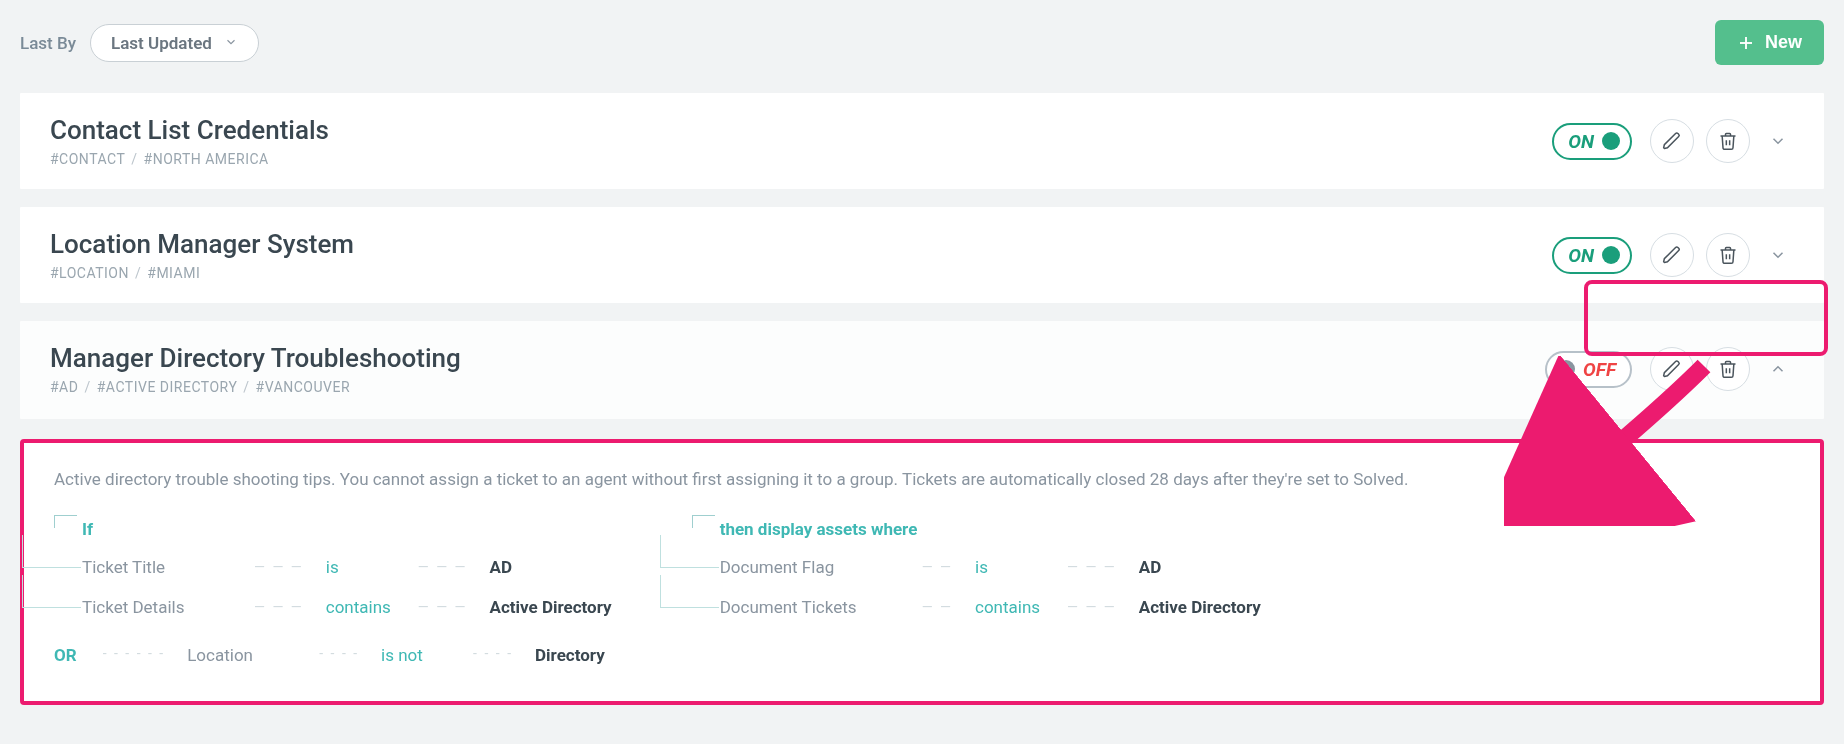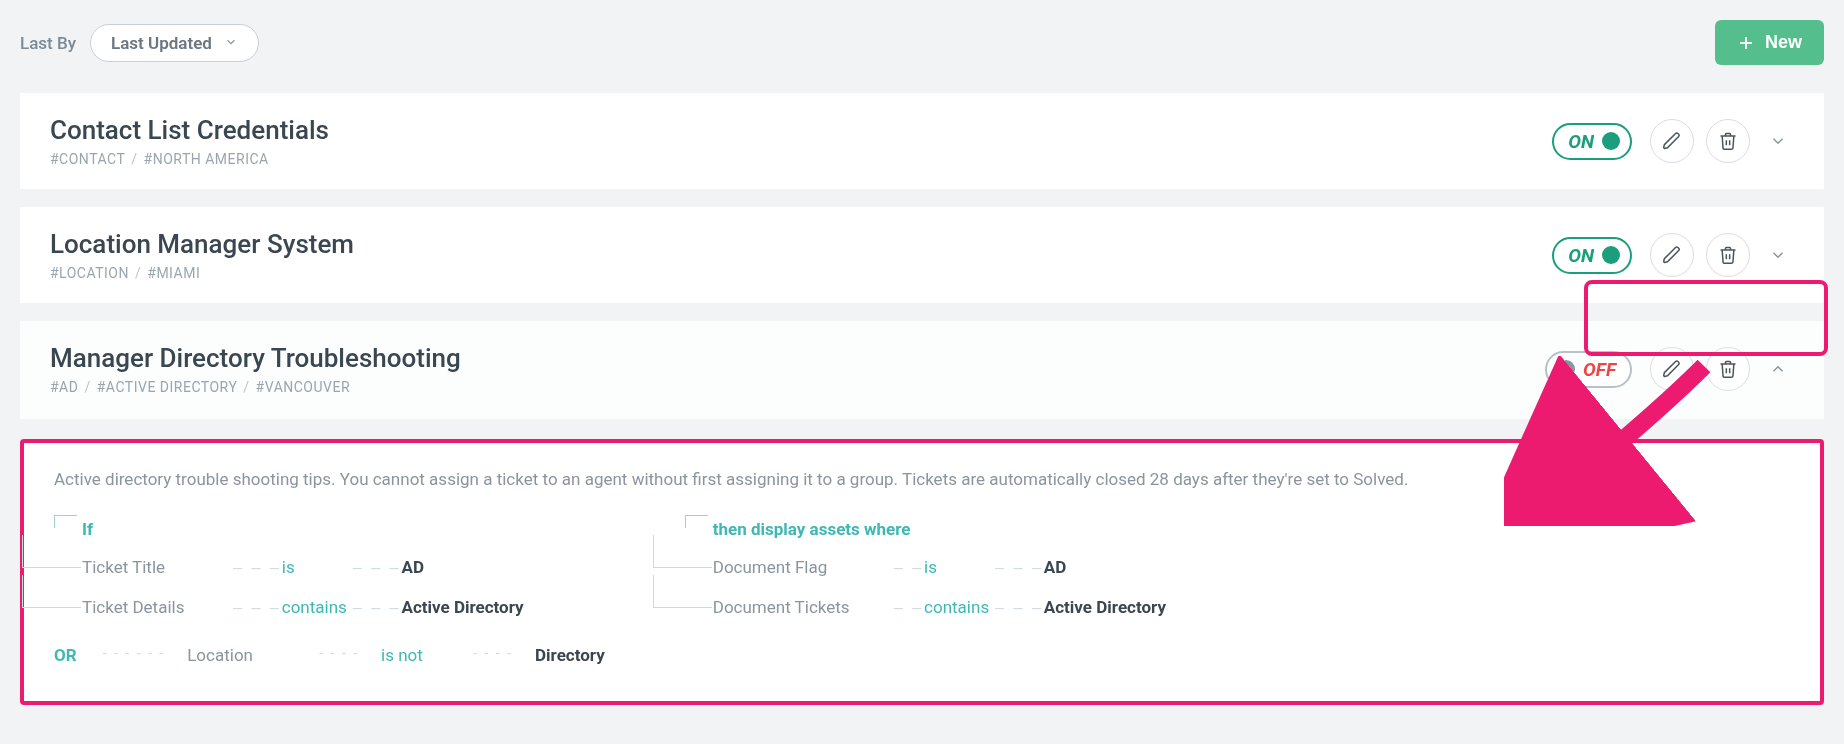--- a/index.html
+++ b/index.html
@@ -155,21 +155,22 @@
     content:"";
     position:absolute;
     left:-28px; top:-4px;
     width:22px; height:12px;
     border-left:1px solid #9fcfcf;
     border-top:1px solid #9fcfcf;
   }
   .rule-rows { margin-left:28px; }
   .rule-row {
     display:flex;
-    align-items:flex-end;
+    align-items:center;
+    gap:22px;
     padding:10px 0;
     position:relative;
   }
   .rule-row::before{
     content:"";
     position:absolute;
     left:-60px; top:-12px;
     width:58px; height:32px;
     border-left:1px solid #bfe0df;
     border-bottom:1px solid #bfe0df;

